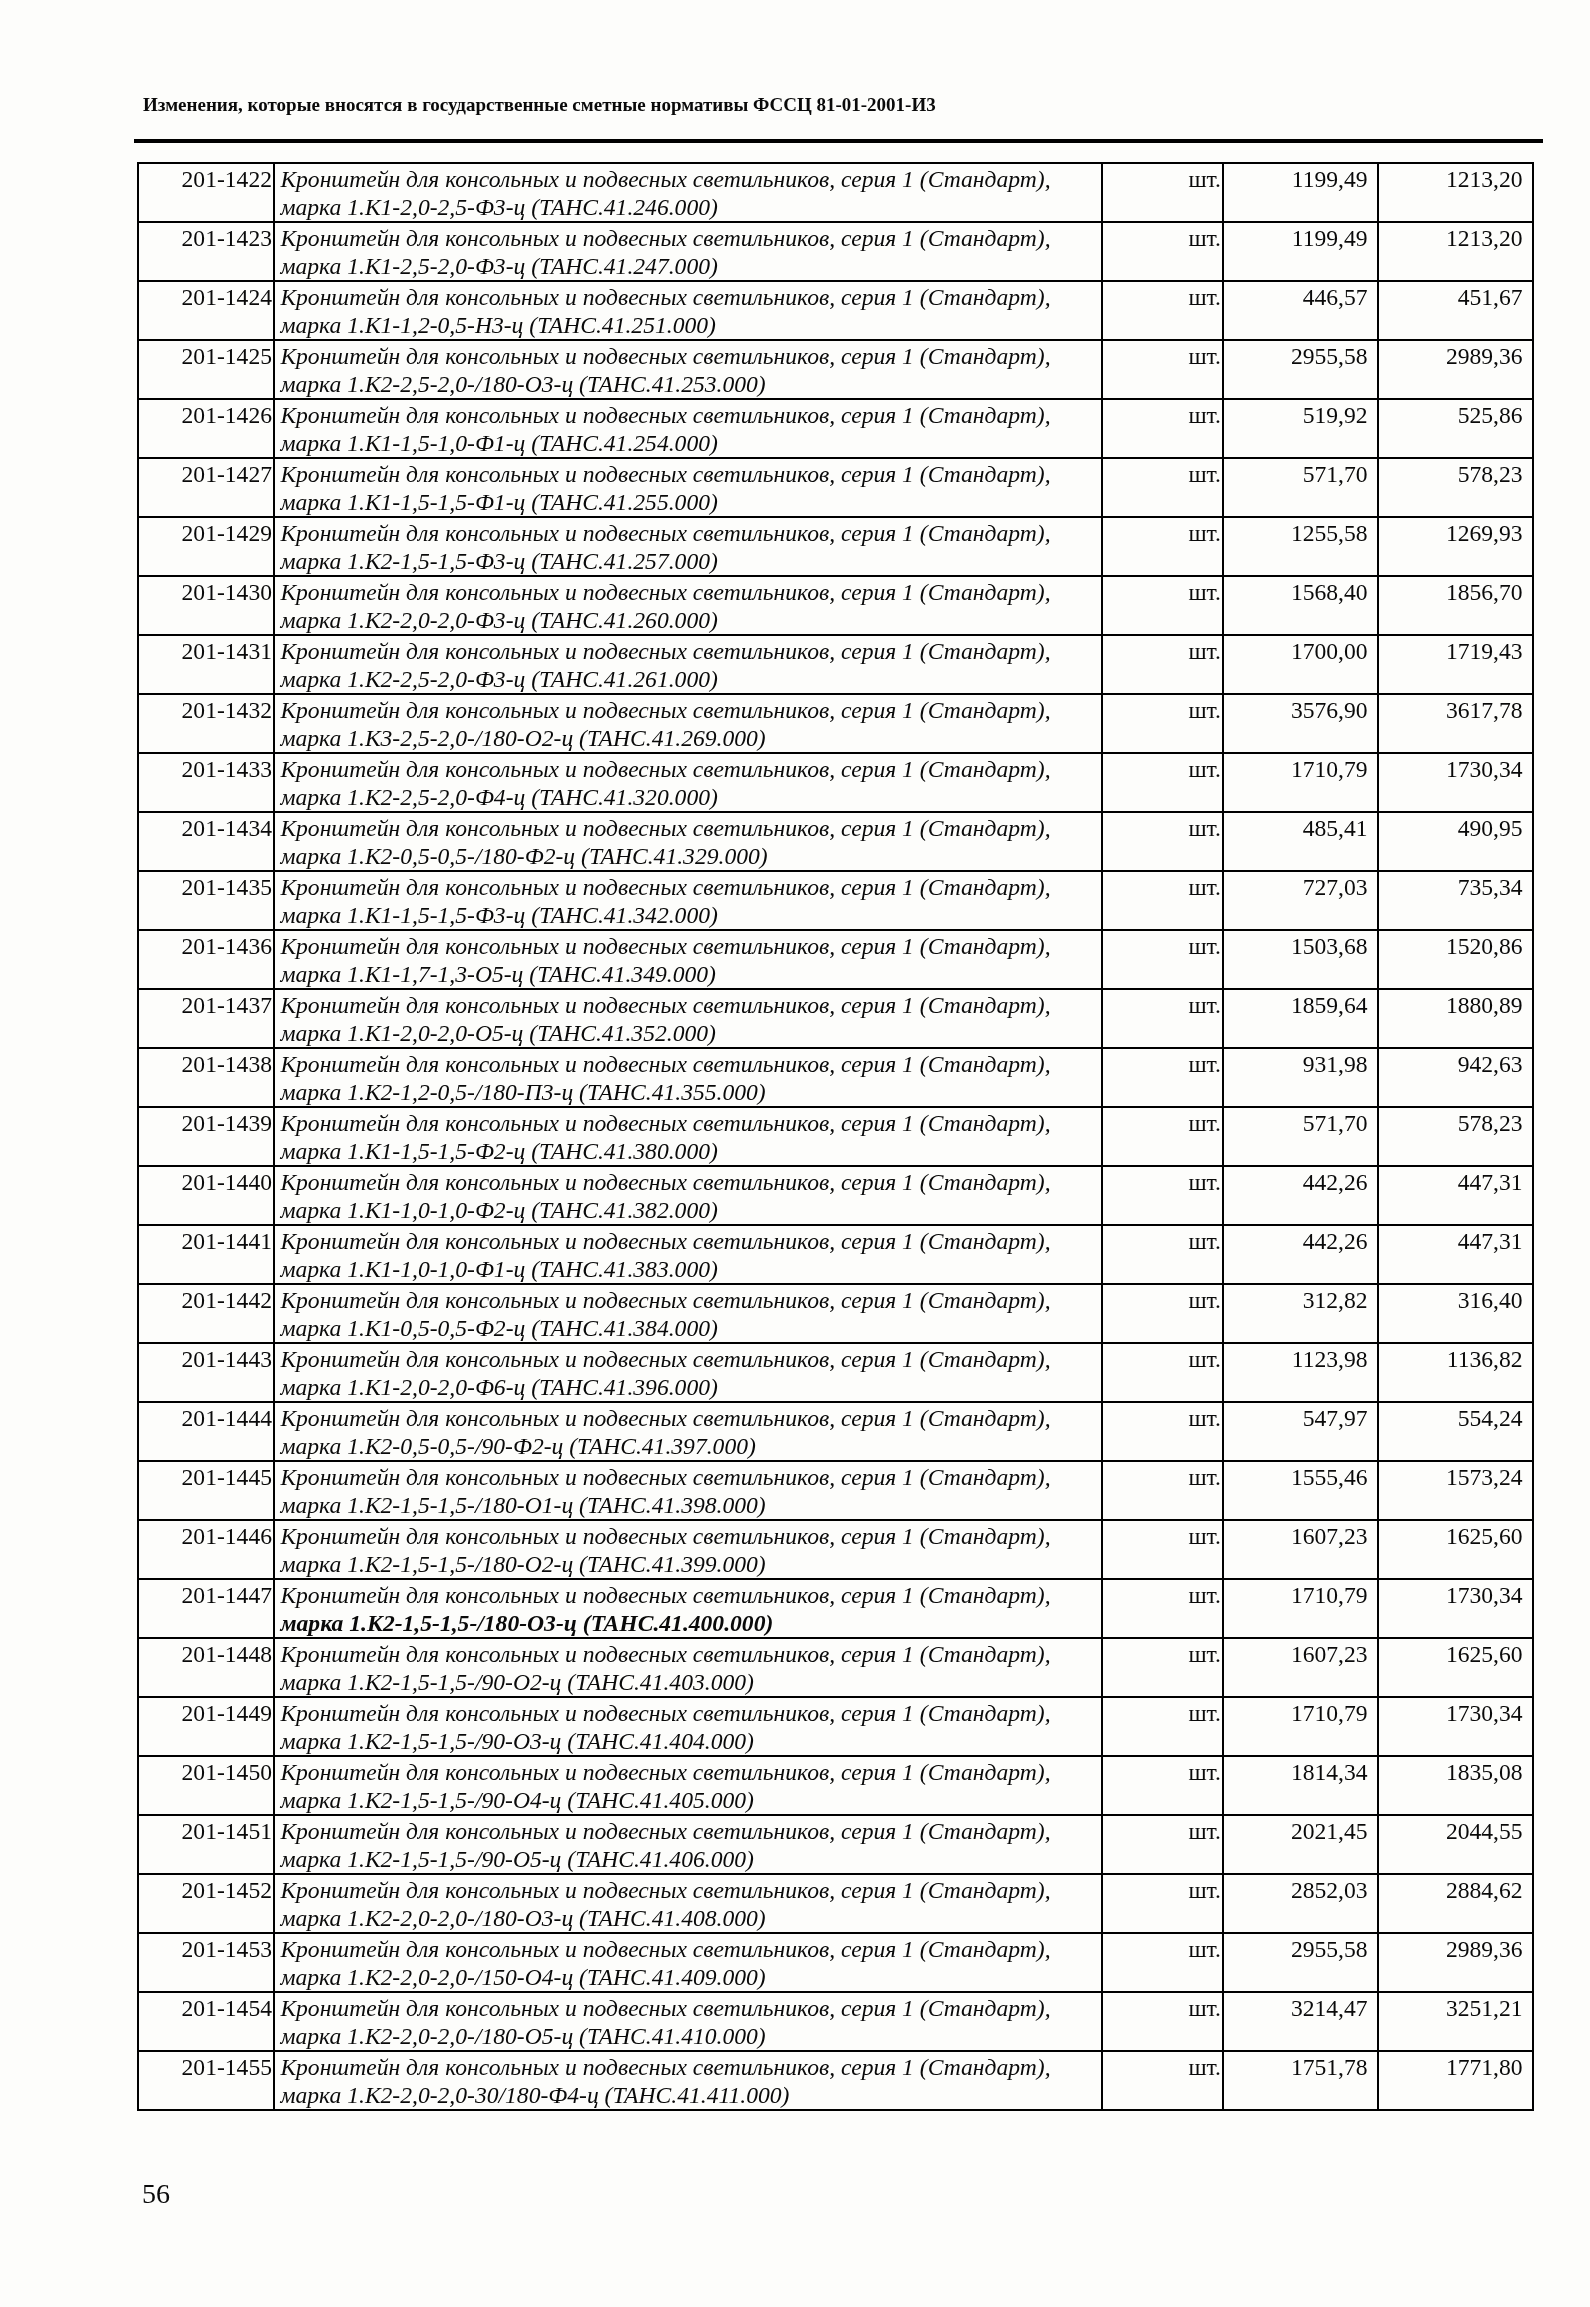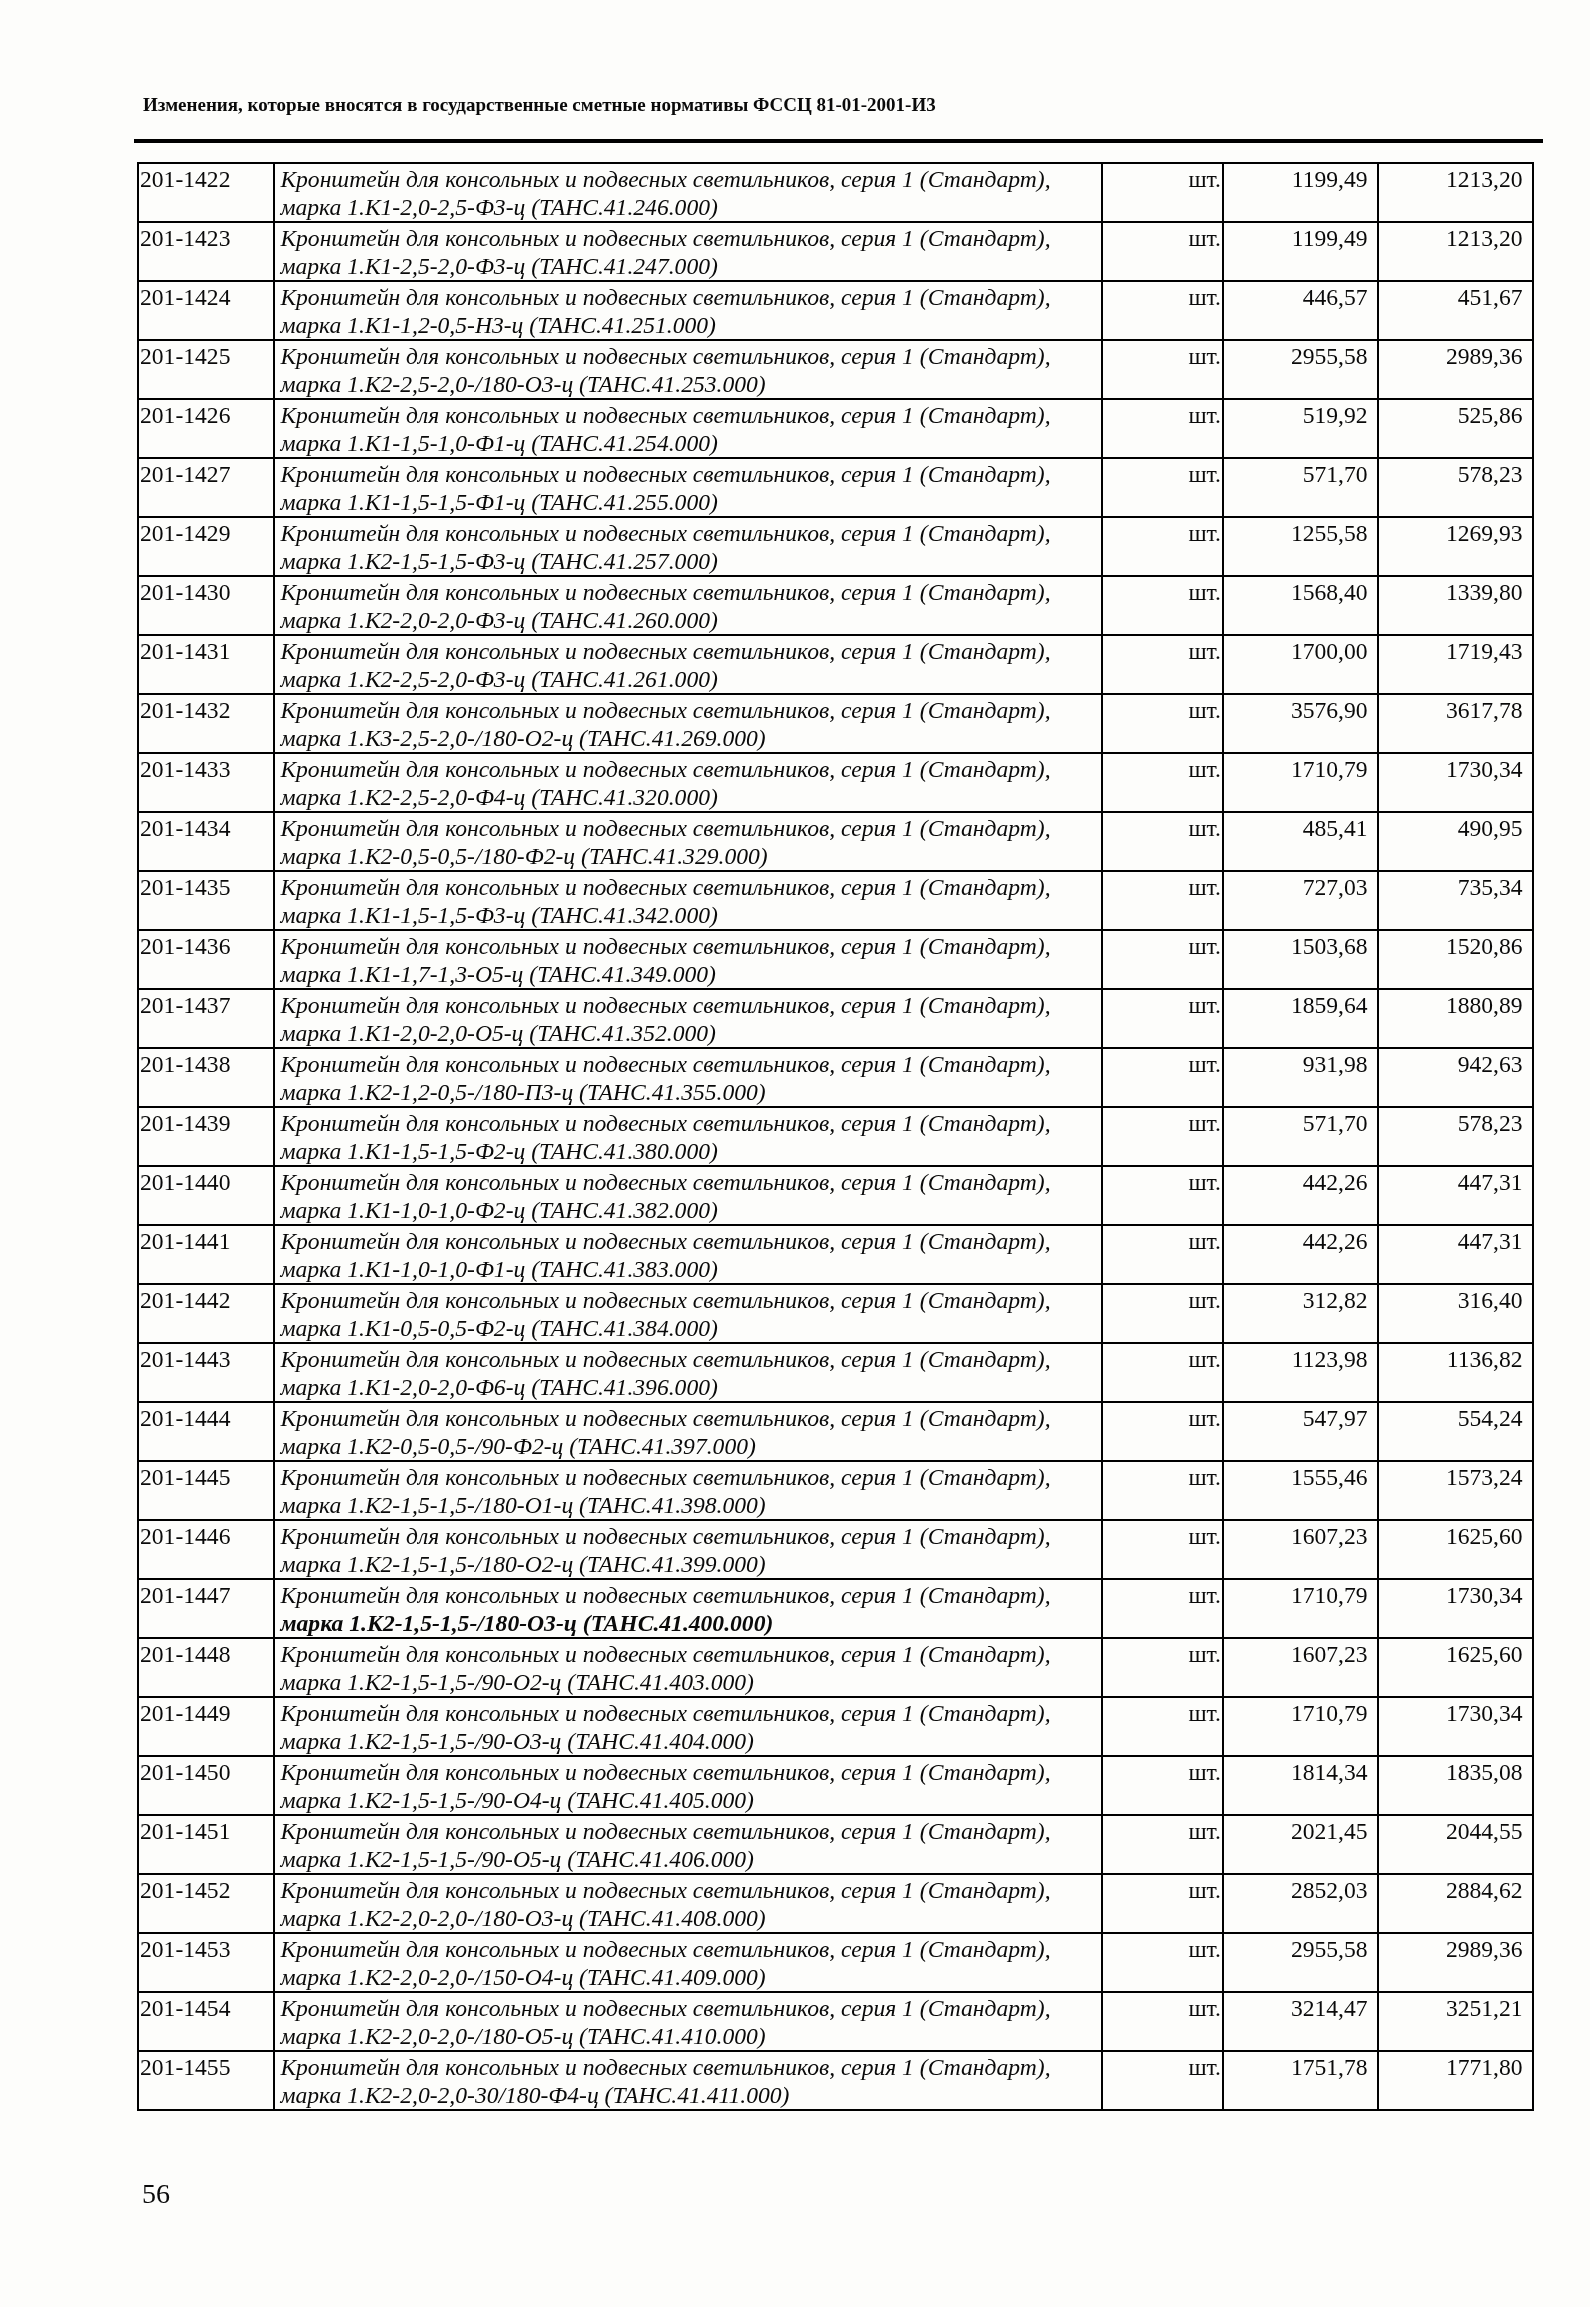--- a/index.html
+++ b/index.html
@@ -47,21 +47,21 @@
     height: 59px;
     box-sizing: border-box;
     overflow: hidden;
   }
   col.c-code  { width: 136px; }
   col.c-desc  { width: 828px; }
   col.c-unit  { width: 121px; }
   col.c-p1    { width: 155px; }
   col.c-p2    { width: 155px; }
   .cell-code {
-    text-align: left;
+    text-align: right;
     font-size: 23.6px;
     padding-top: 2px;
   }
   .cell-desc {
     font-size: 23.6px;
     line-height: 28px;
     padding: 0.7px 2.7px 0 5.4px;
     font-style: italic;
   }
   .cell-unit {
@@ -178,21 +178,21 @@
   </tr>
 
   <tr>
     <td class="cell-code">201-1430</td>
     <td class="cell-desc">
       <span class="desc-line">Кронштейн для консольных и подвесных светильников, серия 1 (Стандарт),</span>
       <span class="desc-line line2">марка 1.К2-2,0-2,0-Ф3-ц (ТАНС.41.260.000)</span>
     </td>
     <td class="cell-unit">шт.</td>
     <td class="cell-price">1568,40</td>
-    <td class="cell-price">1339,80</td>
+    <td class="cell-price">1856,70</td>
   </tr>
 
   <tr>
     <td class="cell-code">201-1431</td>
     <td class="cell-desc">
       <span class="desc-line">Кронштейн для консольных и подвесных светильников, серия 1 (Стандарт),</span>
       <span class="desc-line line2">марка 1.К2-2,5-2,0-Ф3-ц (ТАНС.41.261.000)</span>
     </td>
     <td class="cell-unit">шт.</td>
     <td class="cell-price">1700,00</td>

